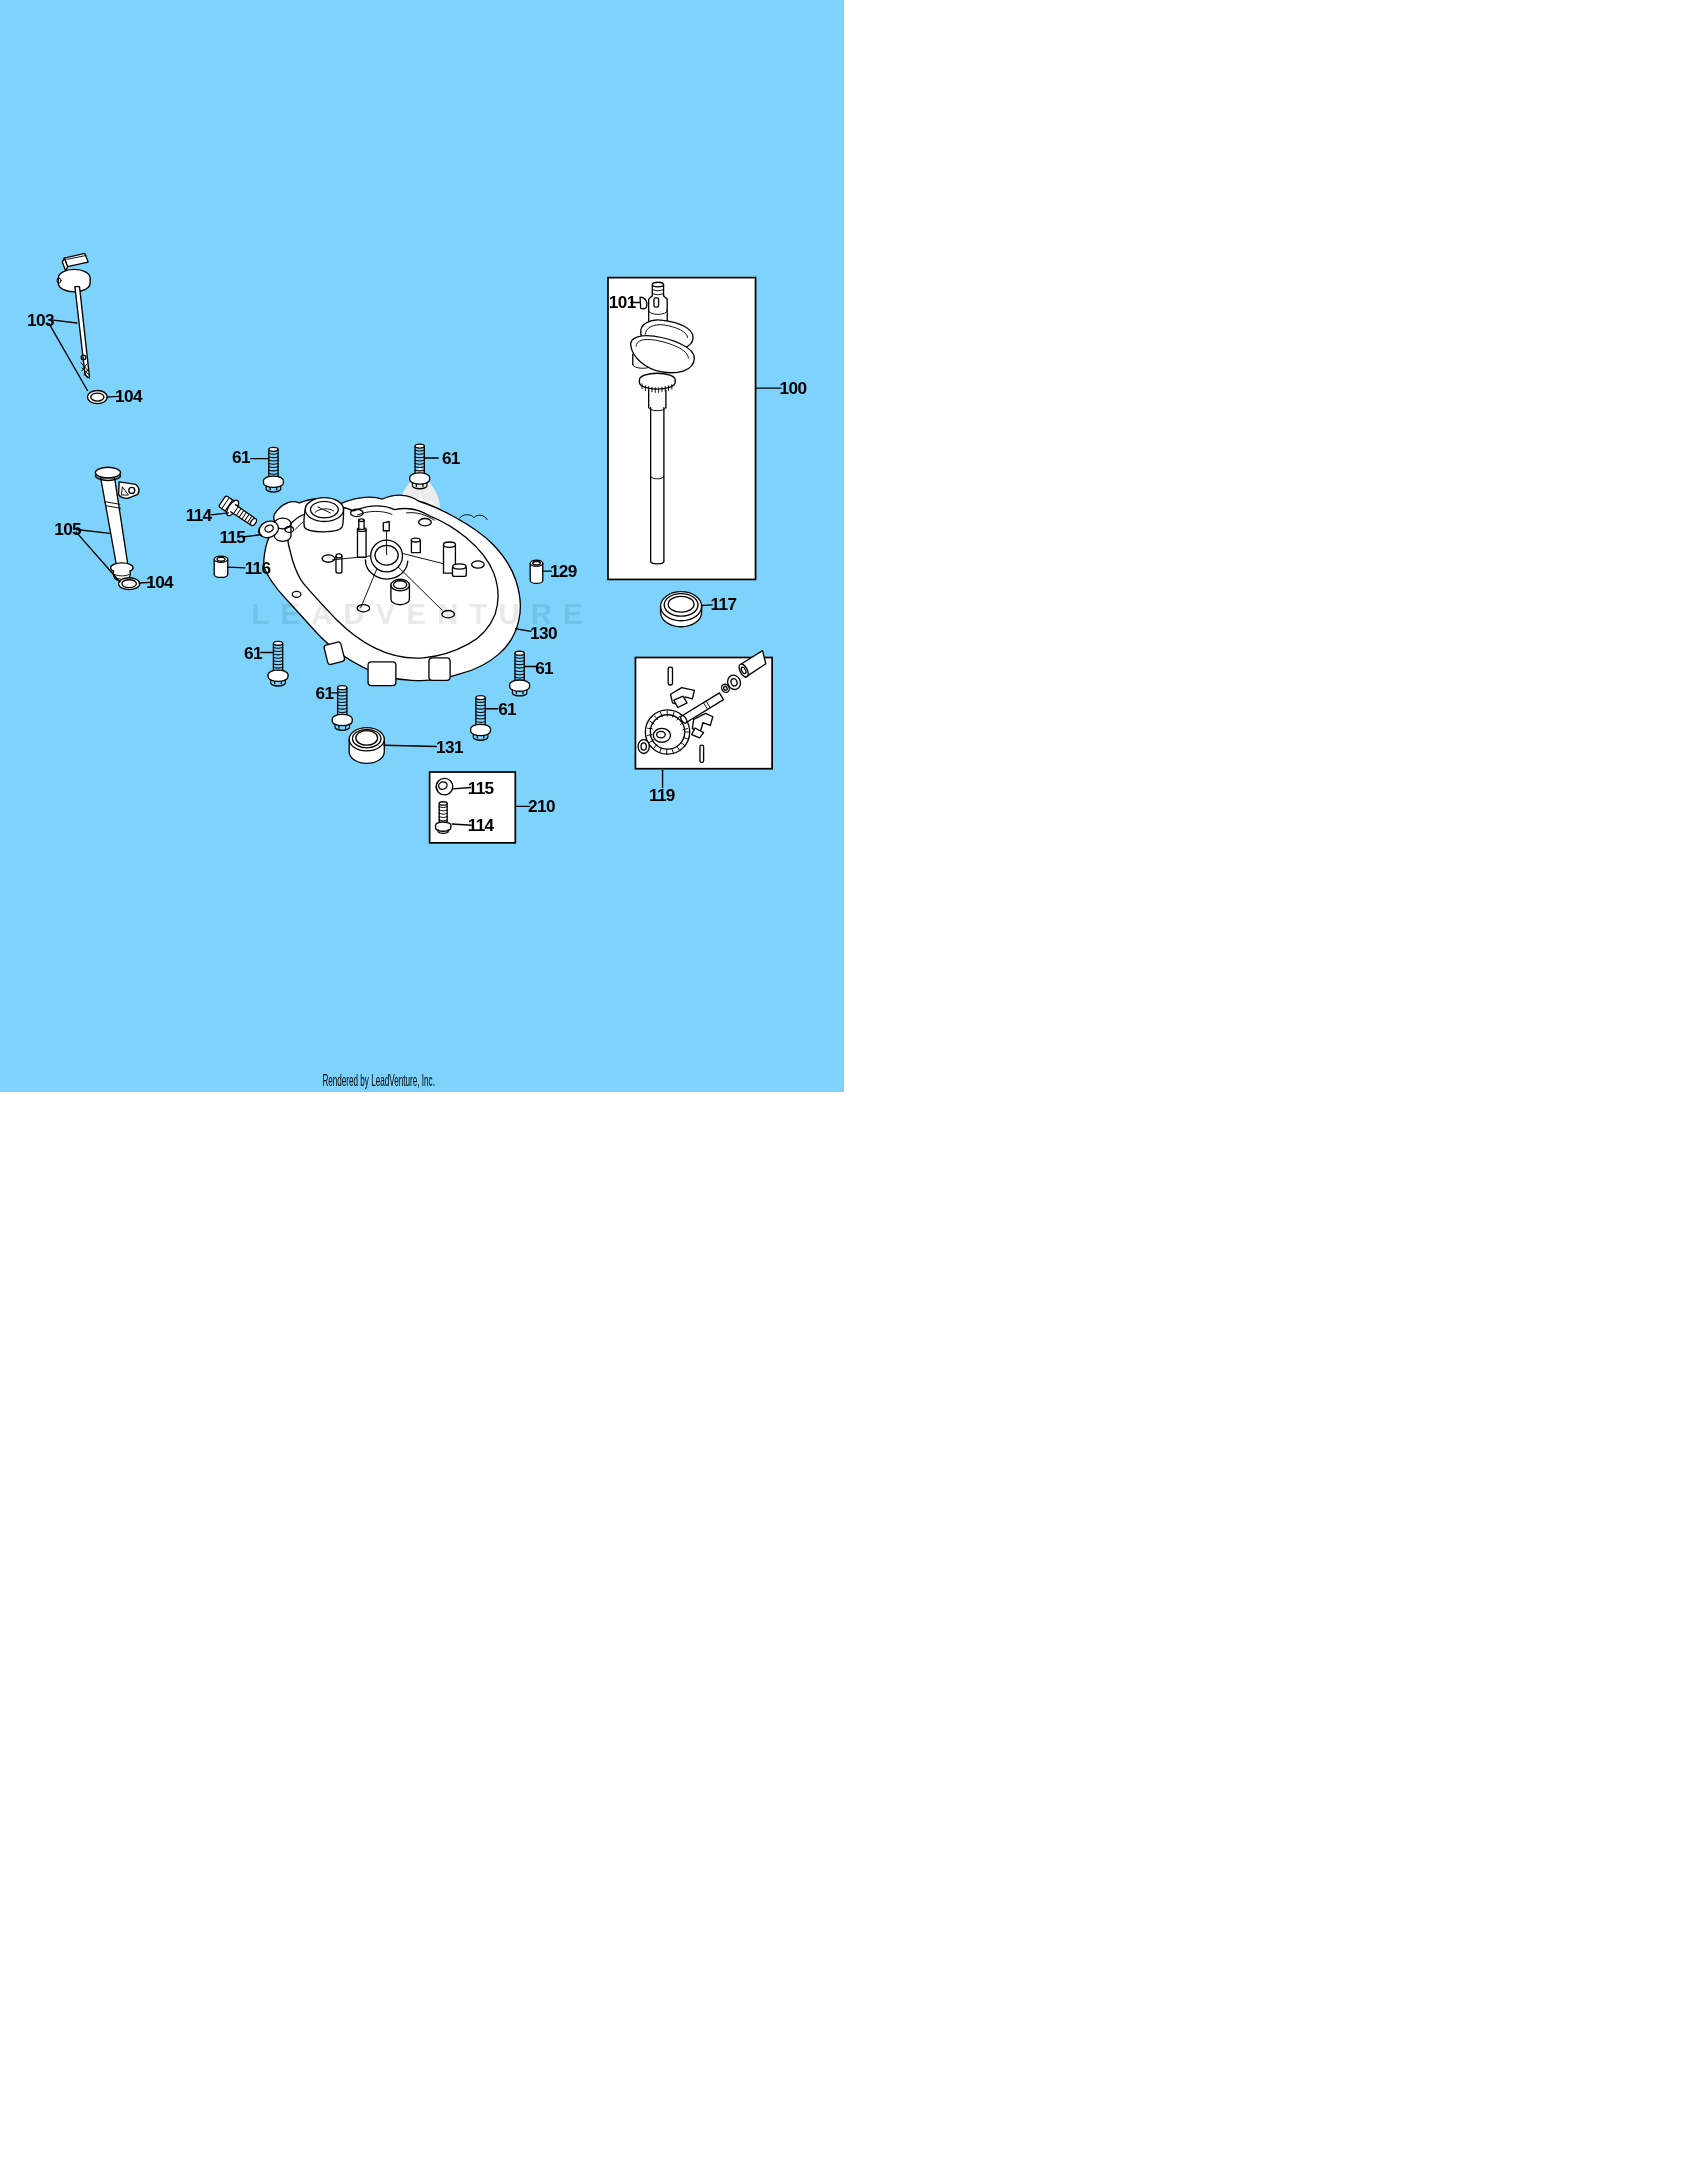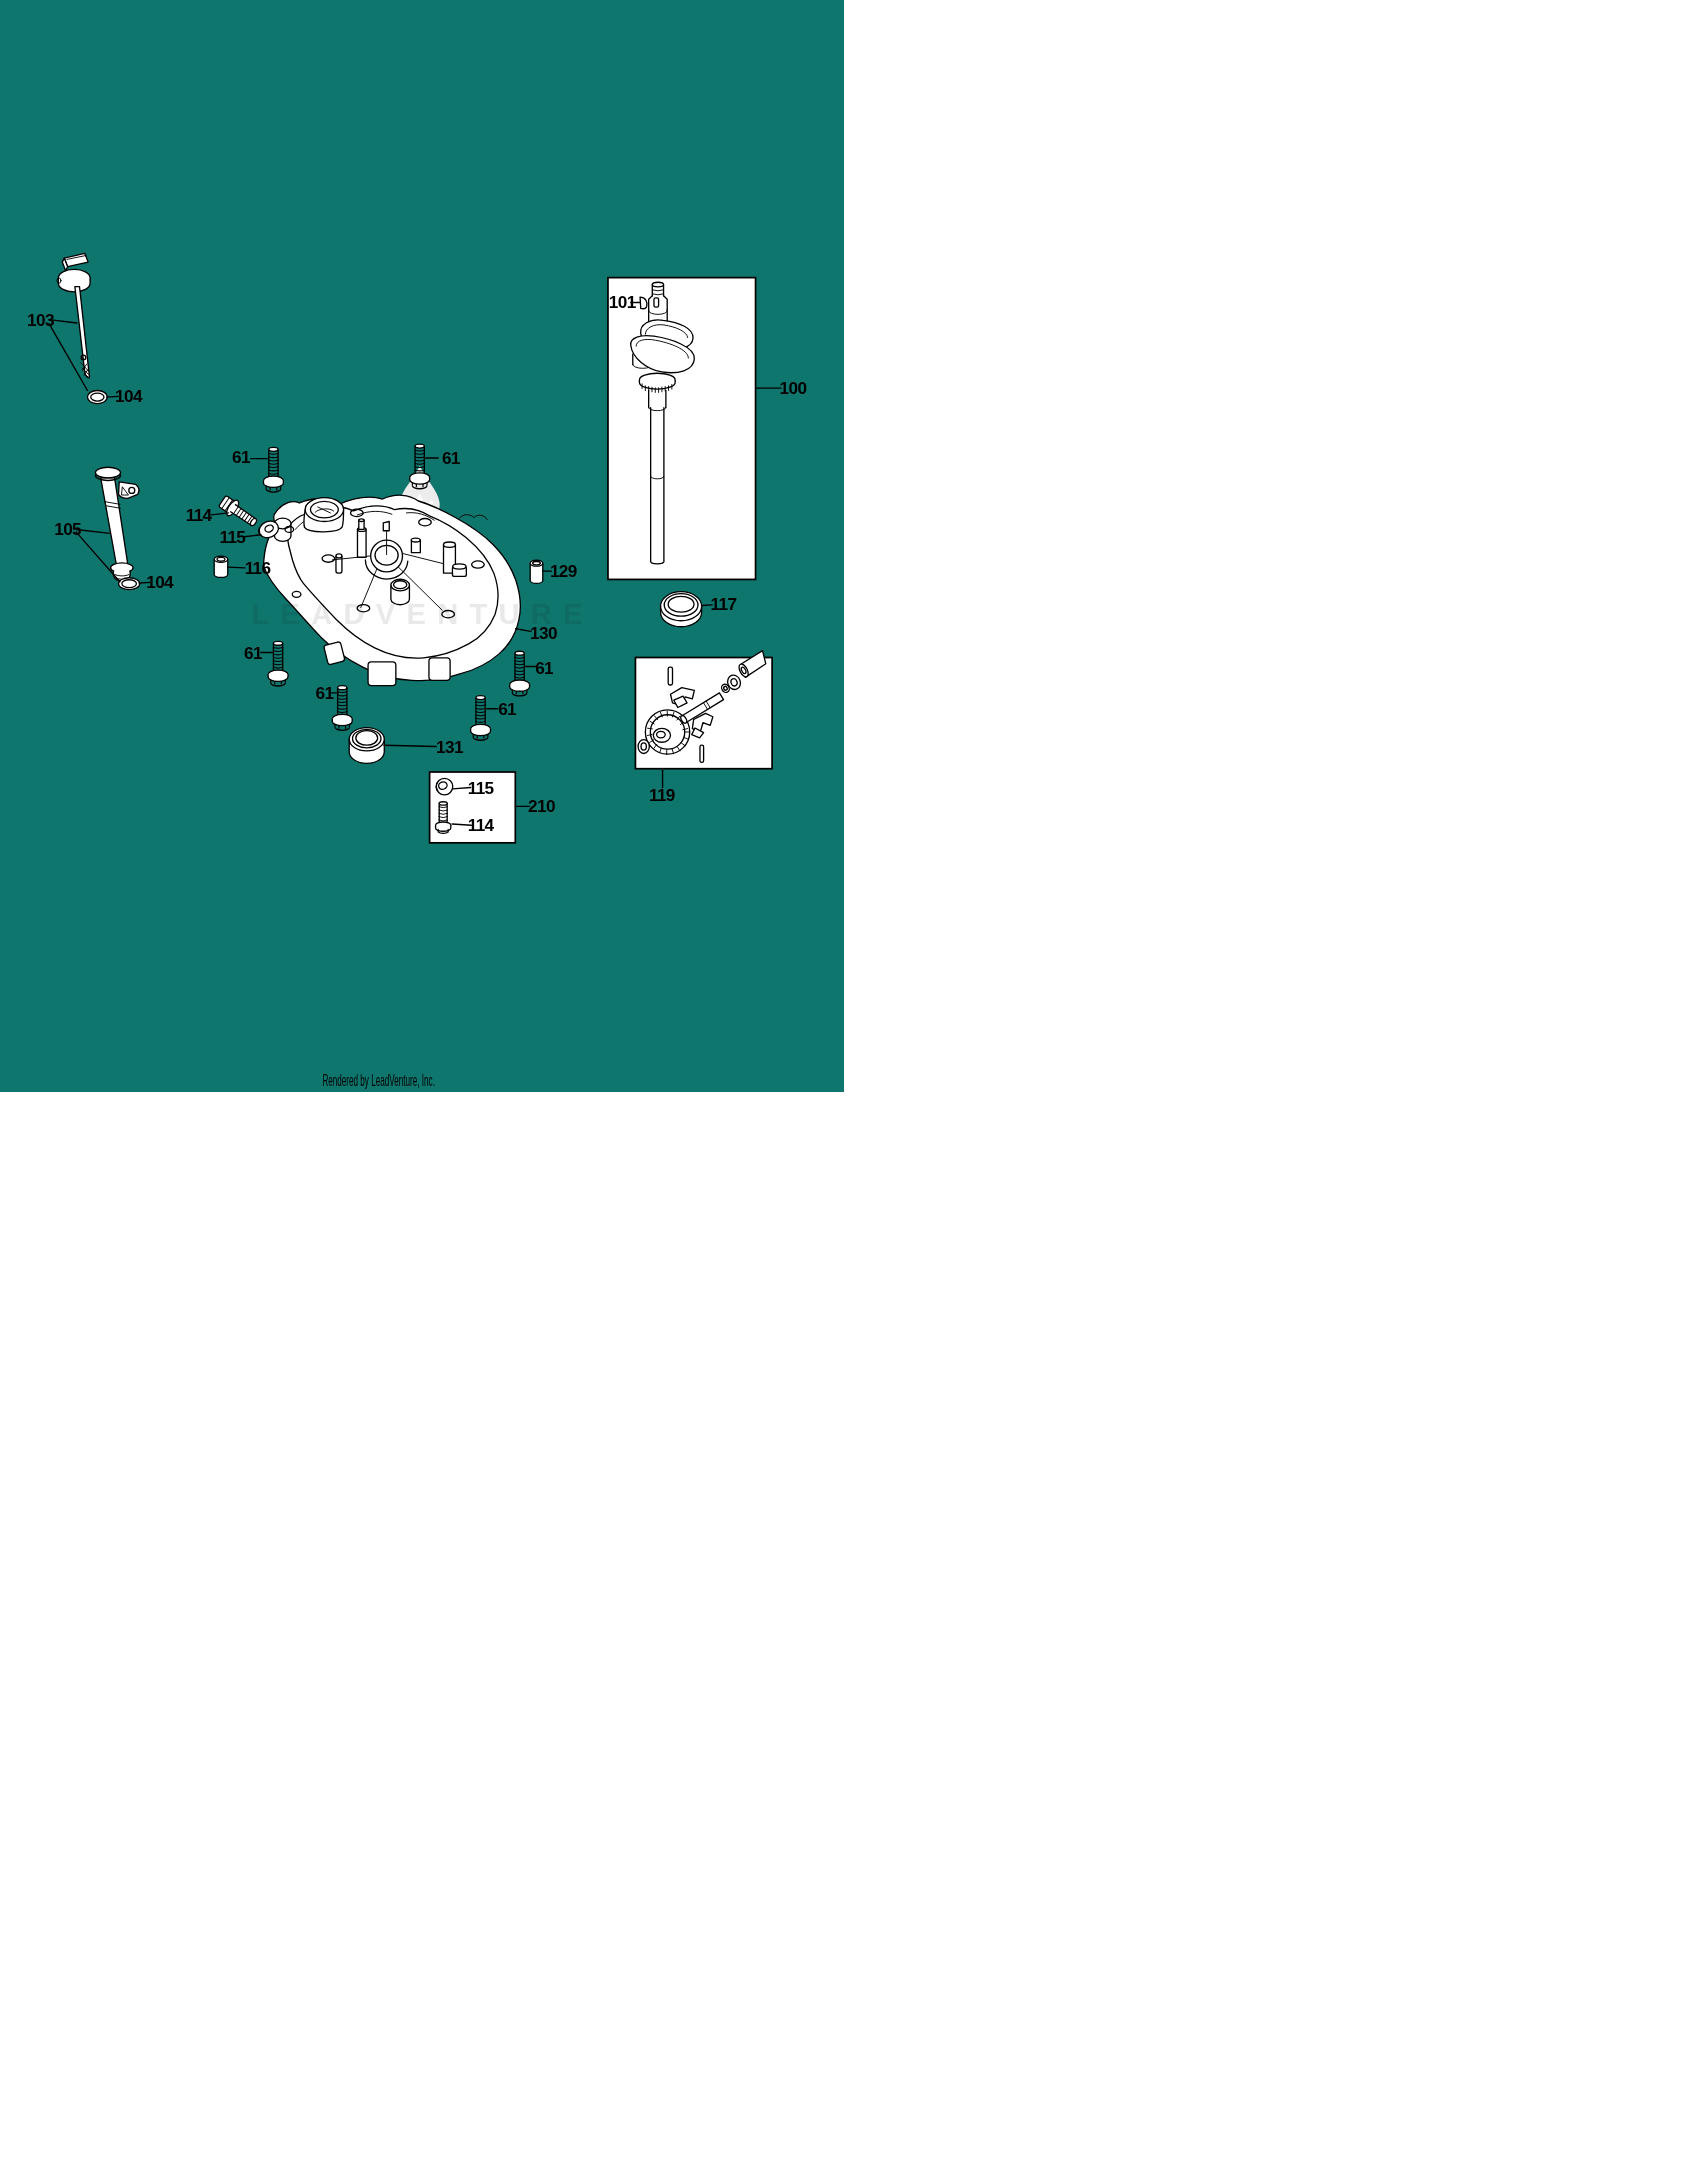--- a/index.html
+++ b/index.html
@@ -1,16 +1,16 @@
 <!DOCTYPE html>
 <html style="font-size:10.6px"><head>
 <meta charset="utf-8">
 <style>
   html,body{margin:0;padding:0;background:#ffffff;}
-  .page{width:844px;height:1092px;position:relative;background:#0f766e;font-family:"Liberation Sans",sans-serif;}
+  .page{width:844px;height:1092px;position:relative;background:#7dd3fc;font-family:"Liberation Sans",sans-serif;}
   svg{display:block;}
   .ln{stroke:#000;stroke-width:2.1;fill:none;stroke-linecap:round;}
   .pt{stroke:#000;stroke-width:2;fill:#fff;stroke-linejoin:round;}
   .ptn{stroke:#000;stroke-width:2;fill:none;stroke-linejoin:round;stroke-linecap:round;}
   .thin{stroke:#000;stroke-width:1.4;fill:none;stroke-linecap:round;}
   .box{stroke:#000;stroke-width:2.6;fill:#fff;}
   .lbl{font-family:"Liberation Sans",sans-serif;font-weight:bold;font-size:26px;fill:#000;letter-spacing:-1px;}
   .wmtext{font-family:"Liberation Sans",sans-serif;font-weight:bold;font-size:44px;fill:#e9e9e9;letter-spacing:17px;mix-blend-mode:multiply;}
   .footer{font-family:"Liberation Sans",sans-serif;font-size:25px;fill:#000;}
 </style>

